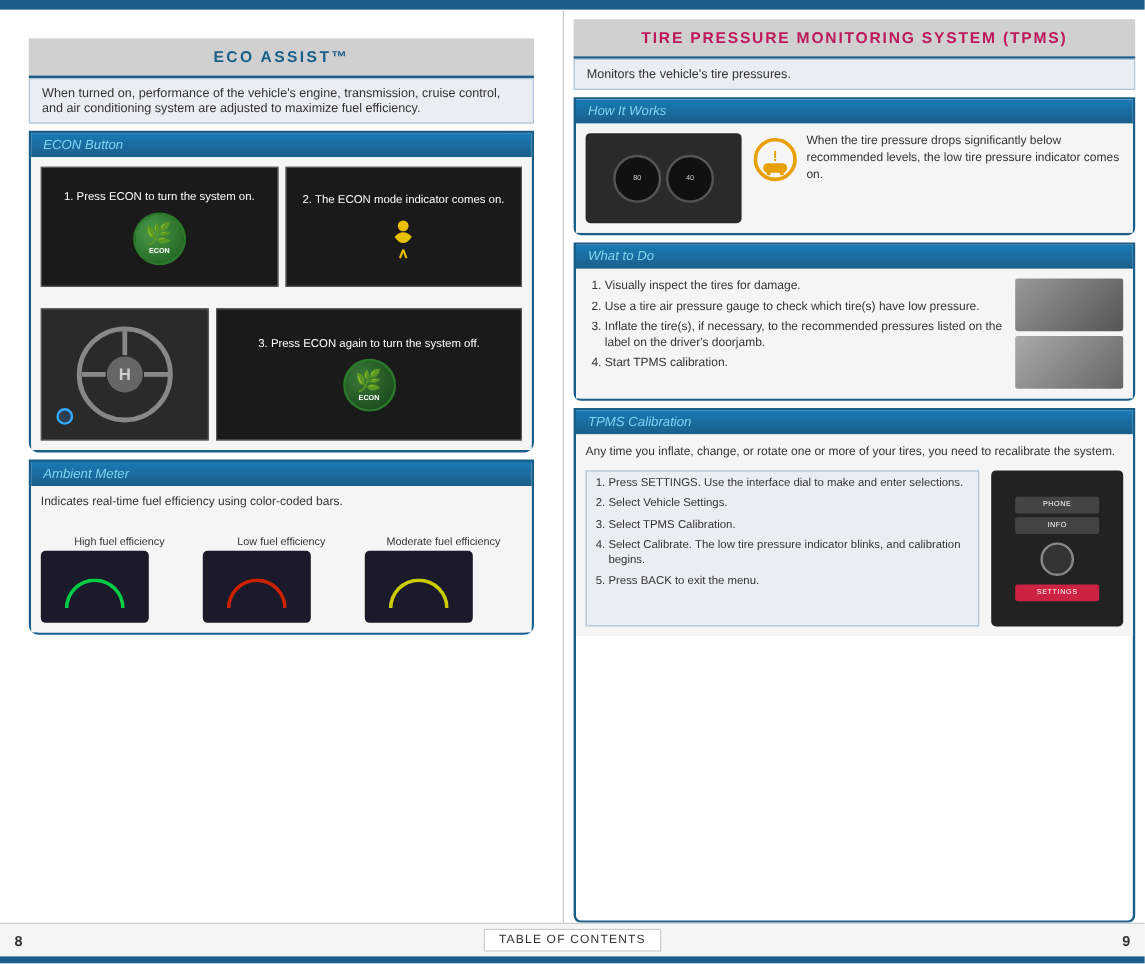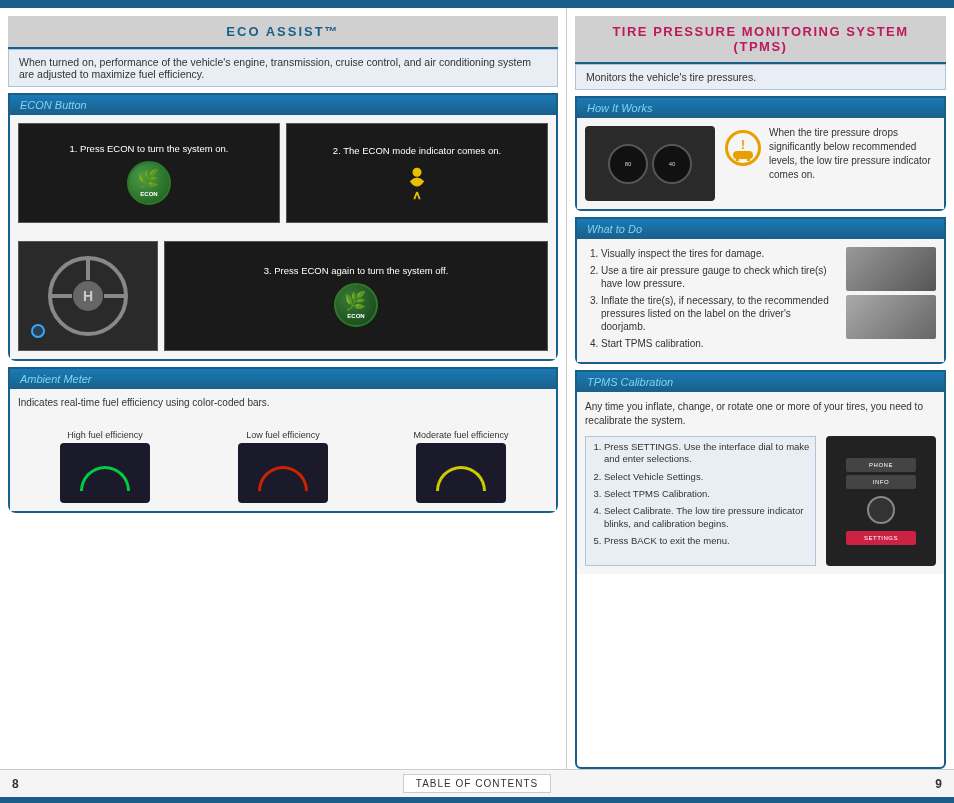--- a/index.html
+++ b/index.html
@@ -21,22 +21,22 @@
     }
 
     .main-content {
       display: flex;
       flex: 1;
       overflow: hidden;
     }
 
     
     .left-panel {
-      width: 567px;
-      padding: 0;
+      width: 470px;
+      padding: 16px;
       border-right: 1px solid #ccc;
       display: flex;
       flex-direction: column;
     }
 
     .section-title-bar {
       background: #d0d0d0;
       text-align: center;
       padding: 8px 10px;
       font-size: 13px;
@@ -235,21 +235,20 @@
 
     .meter-grid {
       display: grid;
       grid-template-columns: 1fr 1fr 1fr;
       gap: 4px;
     }
 
     .meter-item {
       display: flex;
       flex-direction: column;
-      align-items: center;
     }
 
     .meter-label {
       font-size: 9px;
       color: #333;
       text-align: center;
       margin-bottom: 3px;
     }
 
     .gauge-placeholder {

